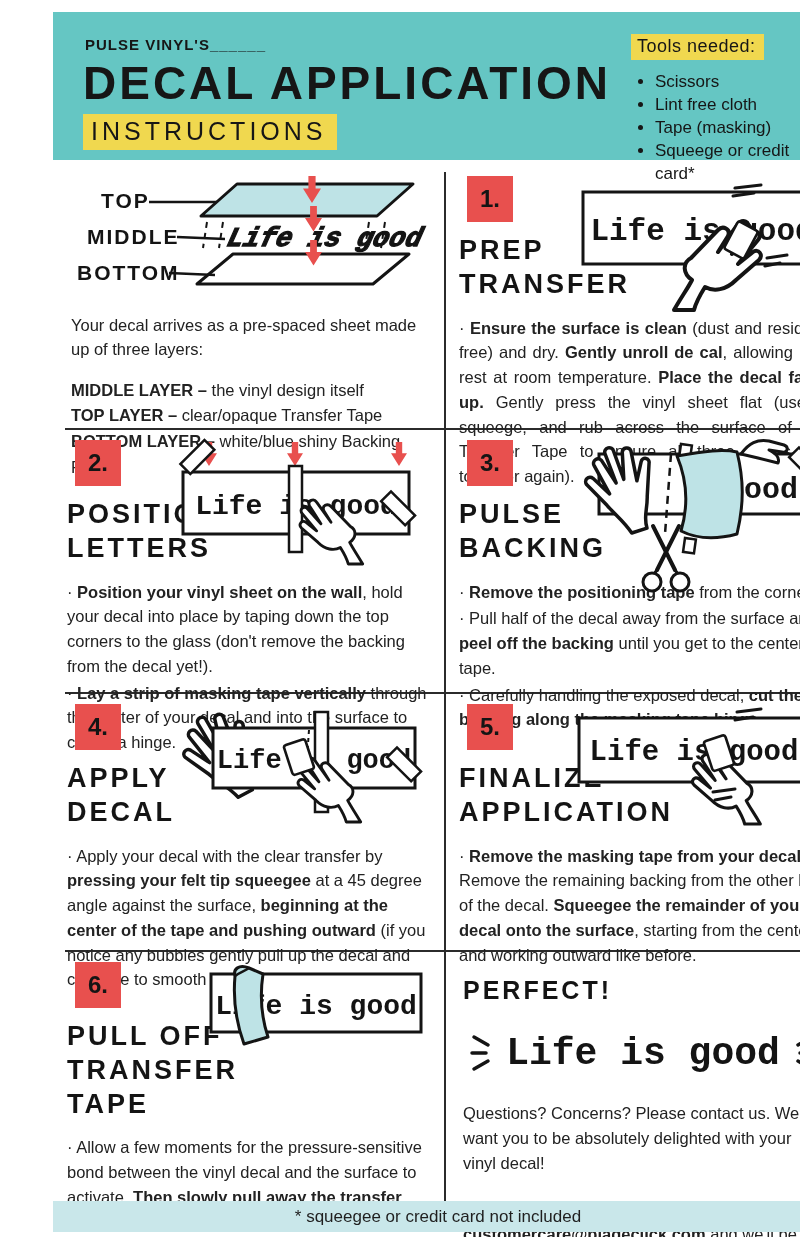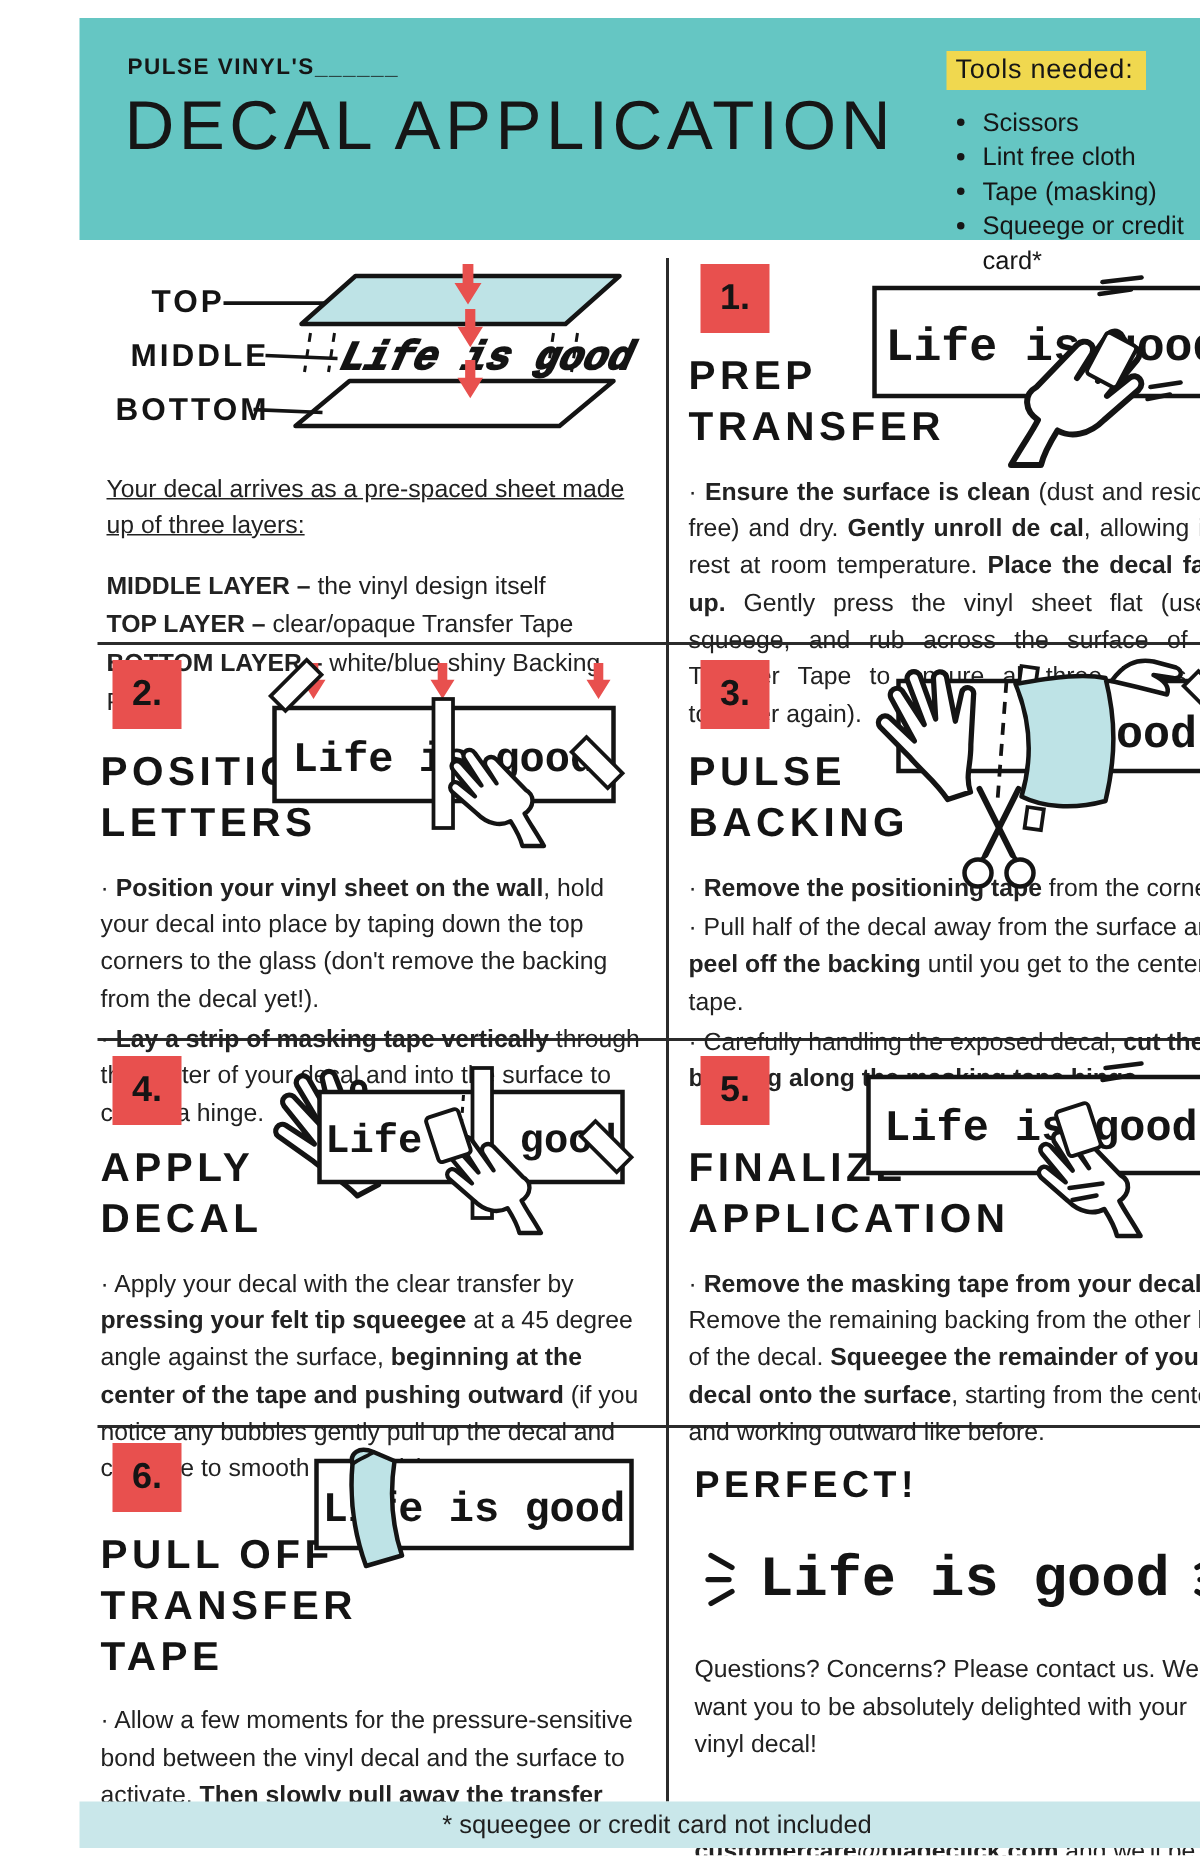--- a/index.html
+++ b/index.html
@@ -11,21 +11,21 @@
     --ink:#1c1c1c;
     --line:#2b2b2b;
   }
   html,body{margin:0;padding:0;background:#ffffff;}
   .sheet{position:relative;width:784px;height:1237px;background:#fff;overflow:hidden;
          font-family:"Liberation Sans",sans-serif;color:var(--ink);margin-left:45px;}
 
   
   .header{position:absolute;left:8px;top:12px;width:784px;height:148px;background:var(--teal);}
   .brand{position:absolute;left:32px;top:24px;font-size:15px;font-weight:bold;letter-spacing:1px;color:#161616;}
-  .main-title{position:absolute;left:30px;top:44px;font-size:46px;font-weight:normal;letter-spacing:3px;color:#161616;white-space:nowrap;}
+  .main-title{position:absolute;left:30px;top:44px;font-size:46px;font-weight:bold;letter-spacing:3px;color:#161616;white-space:nowrap;}
   .chip{display:inline-block;background:var(--yellow);color:#161616;font-weight:normal;}
   .subtitle{position:absolute;left:30px;top:102px;font-size:25px;letter-spacing:4px;padding:3px 10px 4px 8px;}
   .tools{position:absolute;left:578px;top:22px;width:200px;}
   .tools-label{font-size:18px;letter-spacing:.5px;padding:2px 8px 3px 6px;}
   .tools ul{margin:10px 0 0 6px;padding-left:18px;}
   .tools li{font-size:17px;line-height:23px;color:#161616;}
 
   
   .hline{position:absolute;left:20px;width:762px;height:2px;background:var(--line);}
   .vline{position:absolute;left:399px;top:172px;width:2px;height:1029px;background:var(--line);}
@@ -34,21 +34,21 @@
   .panel{position:absolute;}
   .fig{position:absolute;overflow:visible;}
   .numbox{width:46px;height:46px;background:var(--red);margin-left:10px;
           display:flex;align-items:center;justify-content:center;
           font-size:24px;font-weight:bold;color:#141414;}
   .step-title{margin:12px 0 0 2px;font-size:27px;font-weight:bold;letter-spacing:3px;
               line-height:1.25;white-space:pre-line;color:#141414;}
   .body{margin:14px 2px 0 2px;font-size:16.5px;line-height:1.5;color:#222;}
   .body p{margin:0 0 2px 0;}
   .body.justify p{text-align:justify;}
-  .intro-lead{margin:16px 2px 0 6px;font-size:16.5px;line-height:1.45;color:#222;text-decoration:underline;}
+  .intro-lead{margin:16px 2px 0 6px;font-size:16.5px;line-height:1.45;color:#222;}
   .intro-layers{margin:16px 2px 0 6px;font-size:16.5px;line-height:1.55;color:#222;}
   .intro-layers p{margin:0;}
 
   
   .perfect-title{margin:14px 0 0 6px;font-size:25px;font-weight:bold;letter-spacing:3px;color:#141414;}
   .perfect-decal{display:flex;align-items:center;justify-content:center;gap:14px;margin-top:26px;}
   .decal-word{font-family:"Liberation Mono",monospace;font-weight:bold;font-size:38px;white-space:nowrap;color:#141414;}
   .perfect-body{margin:26px 4px 0 6px;font-size:16.5px;line-height:1.5;color:#222;}
   .perfect-body p{margin:0 0 22px 0;}
 
@@ -90,20 +90,21 @@
           <circle cx="13" cy="58" r="9" stroke-width="3"></circle>
           <circle cx="41" cy="58" r="9" stroke-width="3"></circle>
         </g>
       </symbol>
     </defs>
   </svg>
 
   <div class="header">
     <div class="brand">PULSE VINYL'S______</div>
     <div class="main-title">DECAL APPLICATION</div>
+    <div class="subtitle chip">INSTRUCTIONS</div>
     <div class="tools">
       <span class="chip tools-label">Tools needed:</span>
       <ul>
         <li>Scissors</li>
         <li>Lint free cloth</li>
         <li>Tape (masking)</li>
         <li>Squeege or credit card*</li>
       </ul>
     </div>
   </div>

